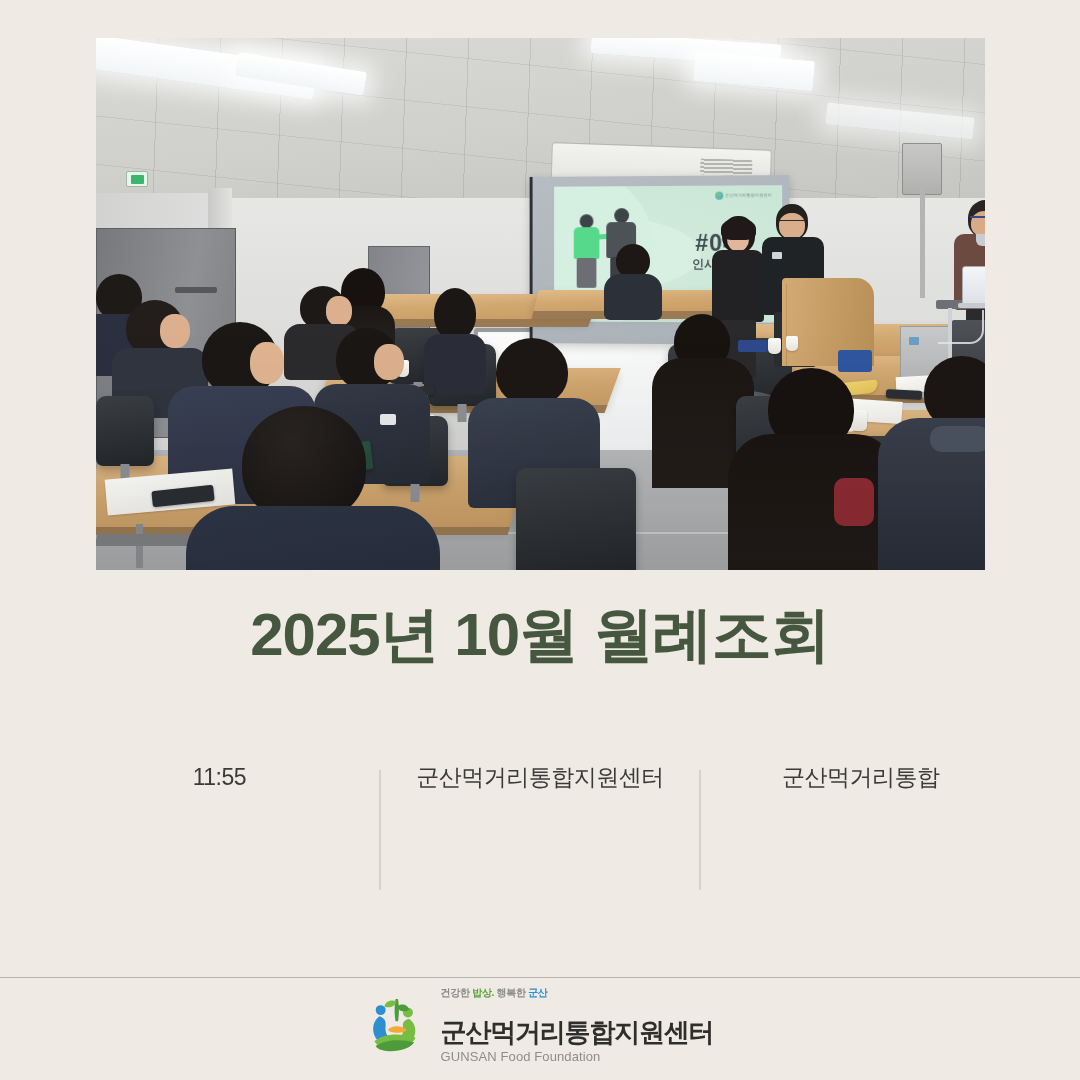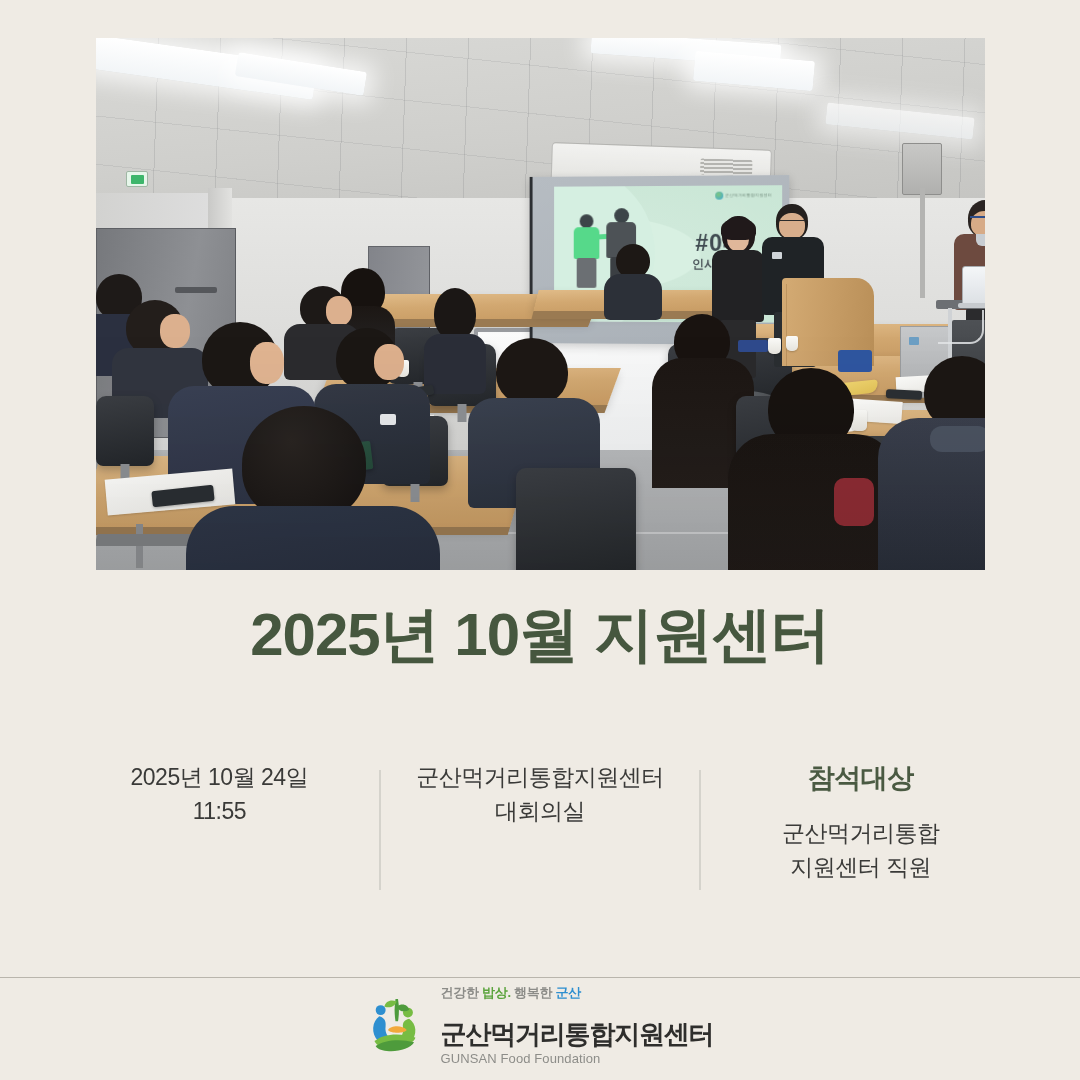--- a/index.html
+++ b/index.html
@@ -553,21 +553,21 @@
     left: 0; right: 0; top: 985px;
     height: 80px;
     display: flex;
     align-items: center;
     justify-content: center;
     gap: 12px;
   }
   .logo-mark { width: 62px; height: 62px; flex: 0 0 auto; }
   .logo-text { display: flex; flex-direction: column; justify-content: center; }
   .logo-tagline {
-    font-size: 13px;
+    font-size: 10px;
     font-weight: 700;
     color: #8C8C88;
     letter-spacing: -0.3px;
     margin-bottom: 18px;
   }
   .logo-tagline .g { color: #5BA33C; }
   .logo-tagline .b { color: #2E8FD0; }
   .logo-name {
     font-size: 26px;
     font-weight: 700;
@@ -812,47 +812,43 @@
 
       <div class="att a7">
           <span class="h"></span>
           <span class="b"></span>
         </div>
 
       <div class="photo-shade"></div>
     </div>
   </div>
 
-  <div class="title">2025년 10월 지원센터</div>
+  <div class="title">2025년 10월 월례조회</div>
 
   <div class="info">
 
     <div class="col">
       <div class="col-body">
-        <div>2025년 10월 24일</div>
         <div>11:55</div>
       </div>
     </div>
 
     <div class="vdiv"></div>
 
     <div class="col">
       <div class="col-body">
         <div>군산먹거리통합지원센터</div>
-        <div>대회의실</div>
       </div>
     </div>
 
     <div class="vdiv"></div>
 
     <div class="col">
-      <div class="col-head">참석대상</div>
       <div class="col-body">
         <div>군산먹거리통합</div>
-        <div>지원센터 직원</div>
       </div>
     </div>
 
   </div>
 
   <div class="hdiv"></div>
 
   <div class="footer">
     <svg class="logo-mark" viewBox="0 0 100 100">
 

